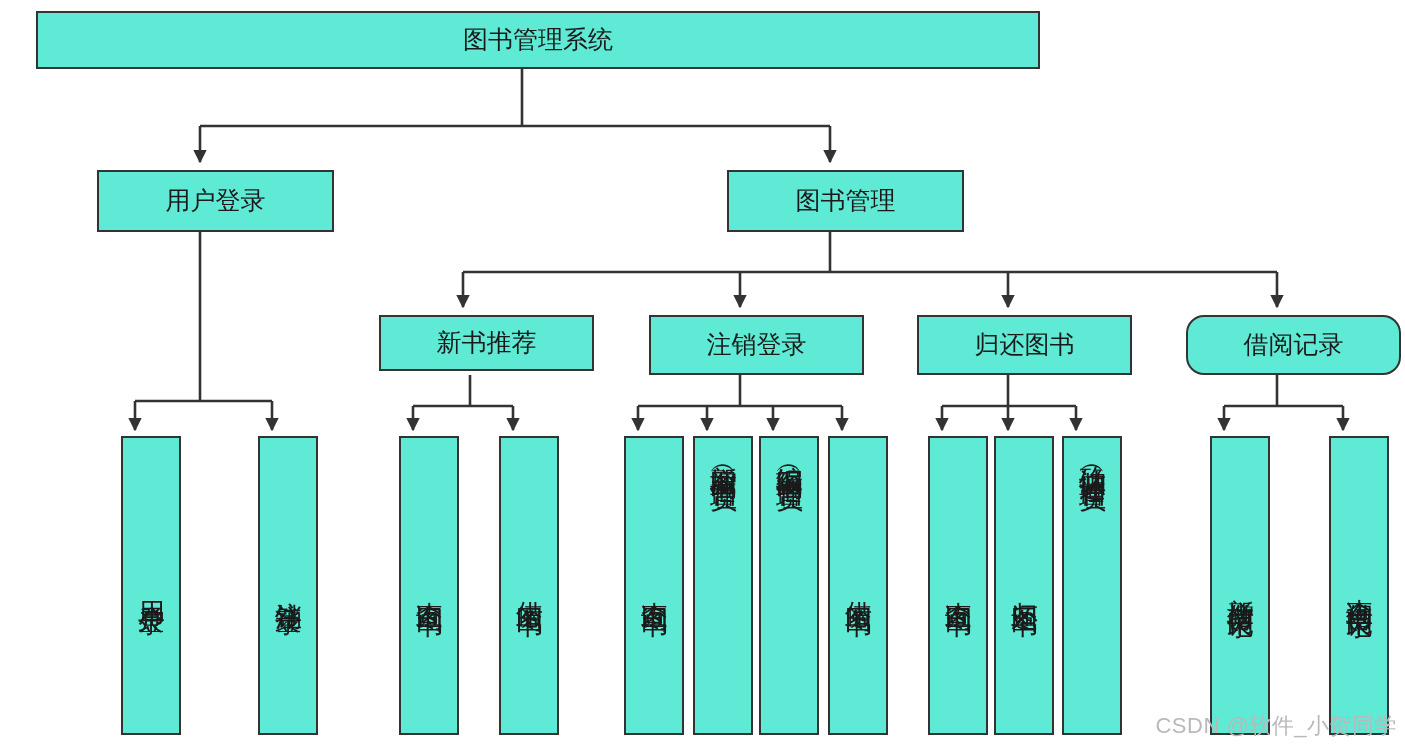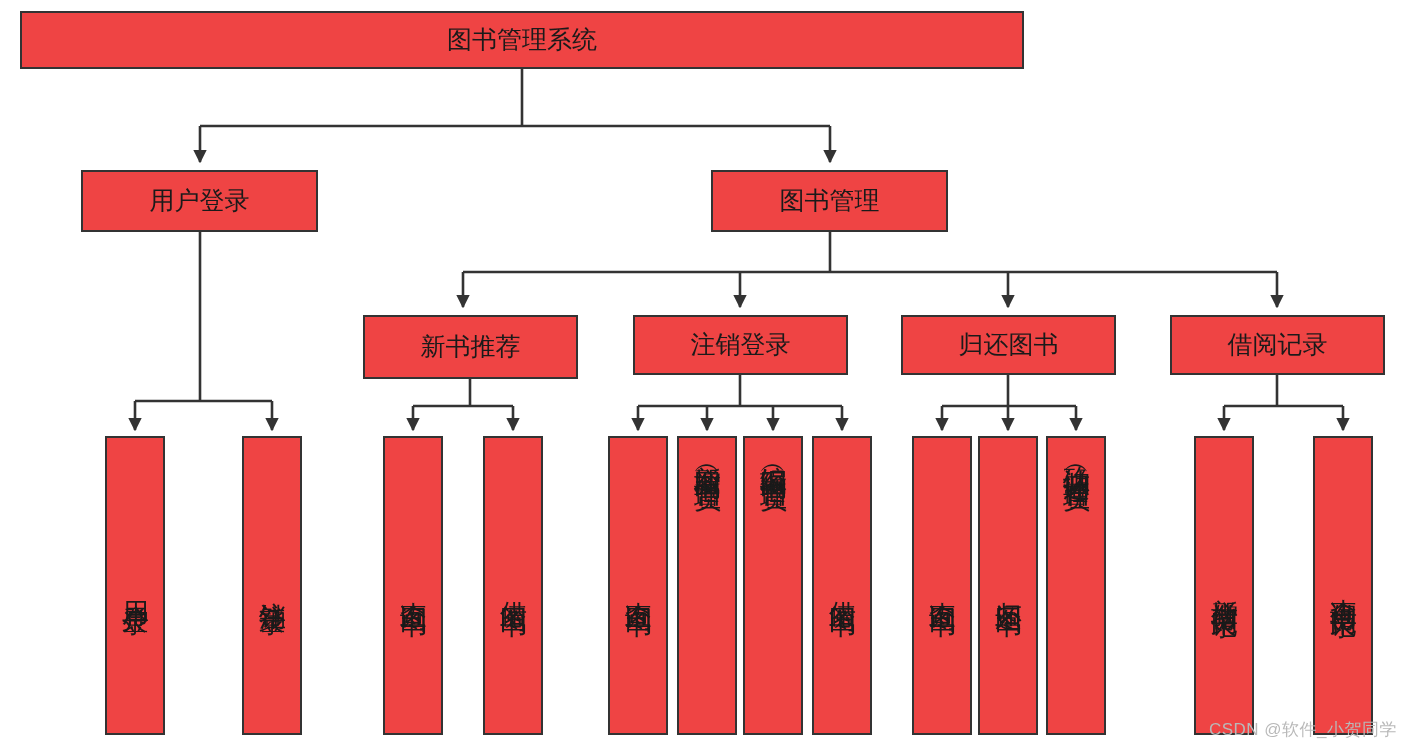--- a/index.html
+++ b/index.html
@@ -20,26 +20,27 @@
   #wires {
     position: absolute;
     left: 0;
     top: 0;
     width: 1405px;
     height: 747px;
   }
   .node {
     position: absolute;
     box-sizing: border-box;
-    background: #ef4444;
+    background: #5eead4;
     border: 2.5px solid #333333;
     display: flex;
     align-items: center;
     justify-content: center;
     z-index: 2;
+    margin-left: 16px;
   }
   .node-label {
     color: #1a1a1a;
     text-align: center;
     line-height: 1.18;
     white-space: nowrap;
   }
   .h-node .node-label {
     font-size: 25px;
   }
@@ -55,21 +56,21 @@
     line-height: 1;
   }
   .v-node.vcenter {
     align-items: center;
     padding-top: 0;
   }
   #watermark {
     position: absolute;
     right: 8px;
     bottom: 6px;
-    font-size: 17px;
+    font-size: 22px;
     color: #b9b9b9;
     letter-spacing: 0.5px;
     z-index: 5;
     white-space: nowrap;
     margin-left: 8px;
   }
 </style>
 </head>
 <body>
 
@@ -129,30 +130,30 @@
     <span class="node-label">图书管理系统</span>
   </div>
 
   <div class="node h-node" style="left:81px; top:170px; width:237px; height:62px;">
     <span class="node-label">用户登录</span>
   </div>
   <div class="node h-node" style="left:711px; top:170px; width:237px; height:62px;justify-content:center;">
     <span class="node-label">图书管理</span>
   </div>
 
-  <div class="node h-node" style="left:363px; top:315px; width:215px; height:64px;">
+  <div class="node h-node" style="left:363px; top:315px; width:215px; height:56px;">
     <span class="node-label">新书推荐</span>
   </div>
   <div class="node h-node" style="left:633px; top:315px; width:215px; height:60px;">
     <span class="node-label">注销登录</span>
   </div>
   <div class="node h-node" style="left:901px; top:315px; width:215px; height:60px;">
     <span class="node-label">归还图书</span>
   </div>
-  <div class="node h-node" style="left:1170px; top:315px; width:215px; height:60px;">
+  <div class="node h-node" style="left:1170px; top:315px; width:215px; height:60px;border-radius:18px;">
     <span class="node-label">借阅记录</span>
   </div>
 
   <div class="node v-node vcenter" style="left:105px; top:436px; width:60px; height:299px;">
     <span class="node-label">用户登录</span>
   </div>
   <div class="node v-node vcenter" style="left:242px; top:436px; width:60px; height:299px;">
     <span class="node-label">注销登录</span>
   </div>
 

